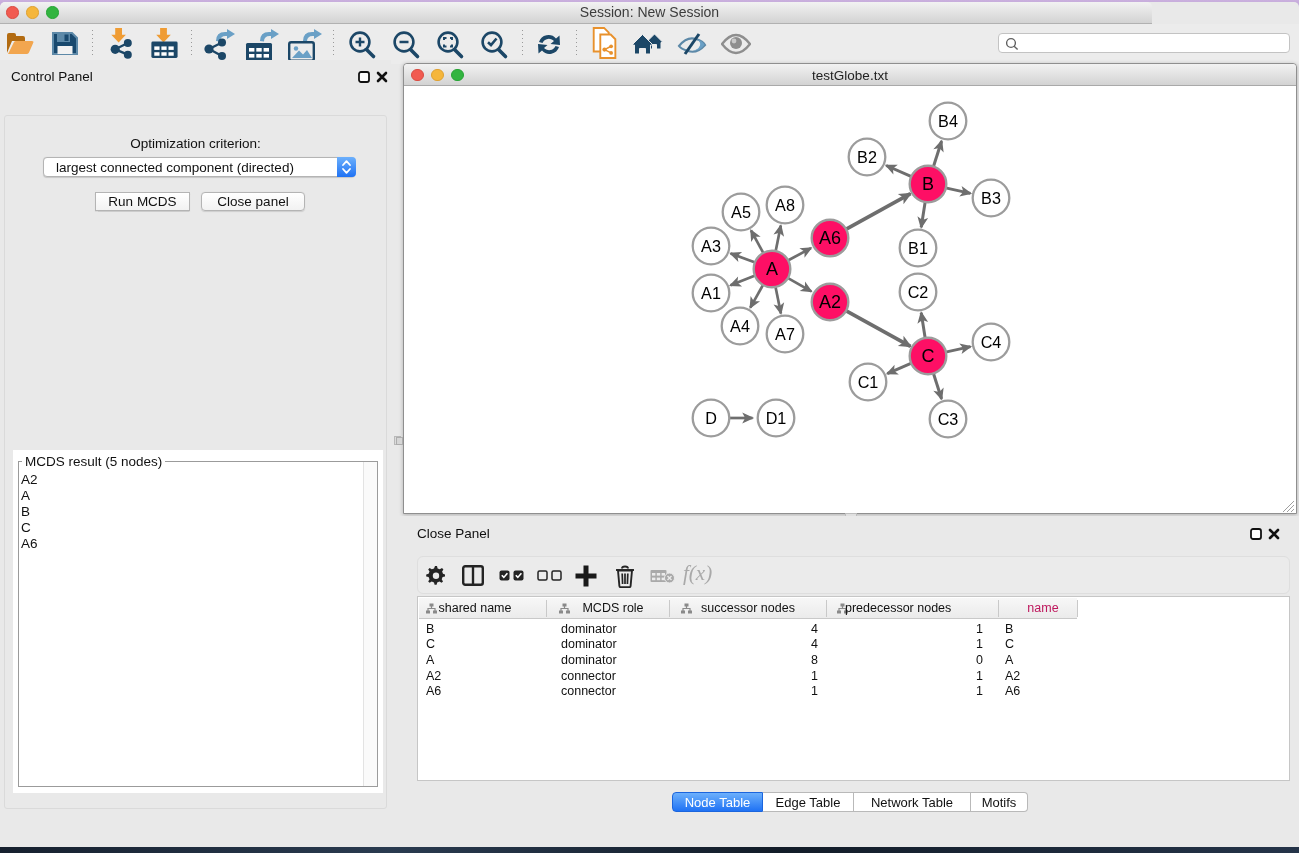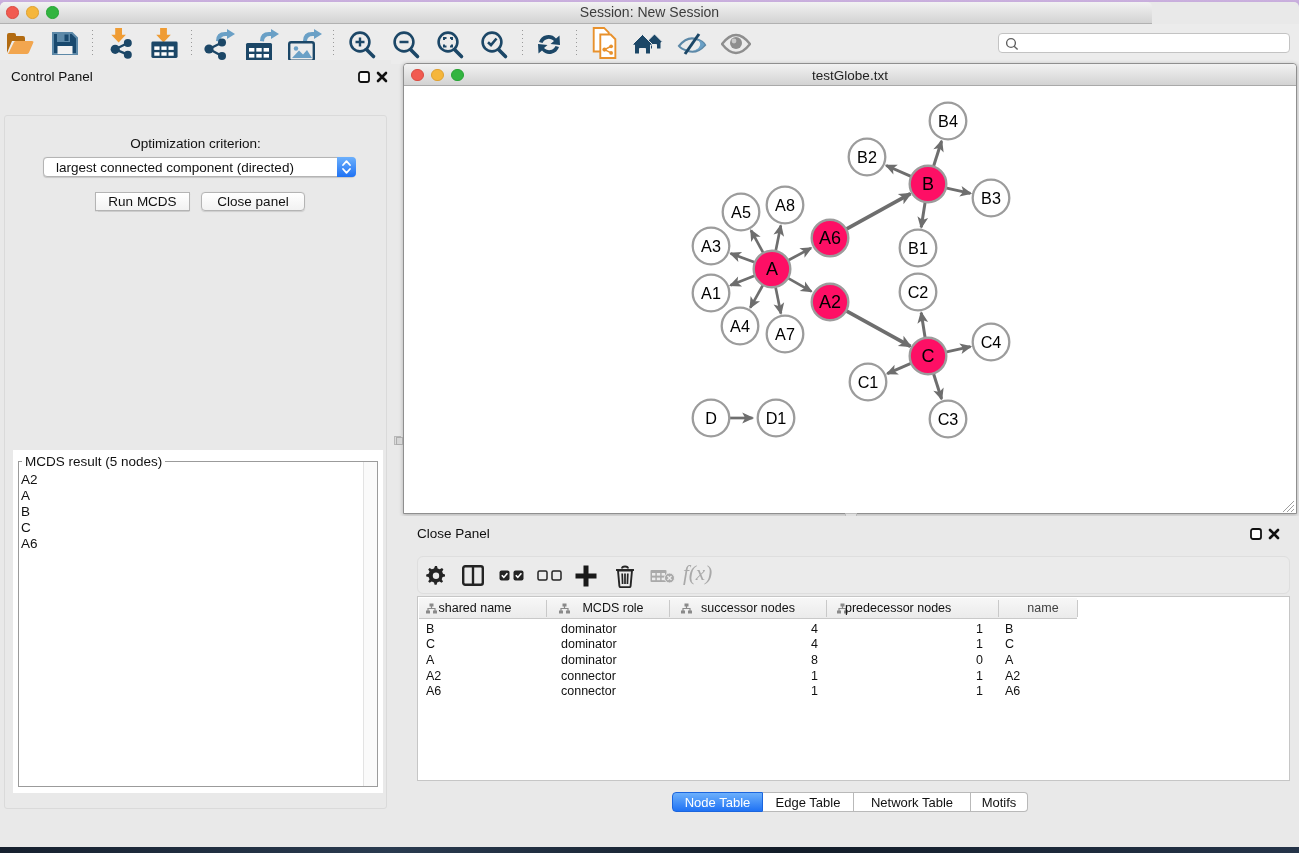--- a/index.html
+++ b/index.html
@@ -359,21 +359,21 @@
 <svg class="abs" style="left:418px;top:6px" width="13" height="11" viewBox="0 0 13 11">
 <g fill="none" stroke="#8a8a8a" stroke-width="1.2">
             <path d="M6.5 3 L6.5 5.5 M3 8 L3 5.5 L10 5.5 L10 8"></path>
           </g>
 <rect x="4.5" y="0.5" width="4" height="3" fill="#8a8a8a"></rect>
           <rect x="1" y="7.5" width="4" height="3" fill="#8a8a8a"></rect>
           <rect x="8" y="7.5" width="4" height="3" fill="#8a8a8a"></rect>
 </svg>
 <div class="abs" style="left:427px;top:4px;width:140px;text-align:left;font-size:12.5px;color:#111;">predecessor nodes</div>
 <div class="abs" style="left:659px;top:3px;width:1px;height:17px;background:#c9c9c9;"></div>
-<div class="abs" style="left:555px;top:4px;width:140px;text-align:center;font-size:12.5px;color:#404040;">name</div>
+<div class="abs" style="left:555px;top:4px;width:140px;text-align:center;font-size:12.5px;color:#be185d;">name</div>
       <div class="abs" style="left:8px;top:24.5px;font-size:12.5px;color:#111;">B</div>
 <div class="abs" style="left:143px;top:24.5px;font-size:12.5px;color:#111;">dominator</div>
 <div class="abs" style="left:330px;top:24.5px;width:70px;text-align:right;font-size:12.5px;color:#111;">4</div>
 <div class="abs" style="left:495px;top:24.5px;width:70px;text-align:right;font-size:12.5px;color:#111;">1</div>
 <div class="abs" style="left:587px;top:24.5px;font-size:12.5px;color:#111;">B</div>
 <div class="abs" style="left:8px;top:40.2px;font-size:12.5px;color:#111;">C</div>
 <div class="abs" style="left:143px;top:40.2px;font-size:12.5px;color:#111;">dominator</div>
 <div class="abs" style="left:330px;top:40.2px;width:70px;text-align:right;font-size:12.5px;color:#111;">4</div>
 <div class="abs" style="left:495px;top:40.2px;width:70px;text-align:right;font-size:12.5px;color:#111;">1</div>
 <div class="abs" style="left:587px;top:40.2px;font-size:12.5px;color:#111;">C</div>

